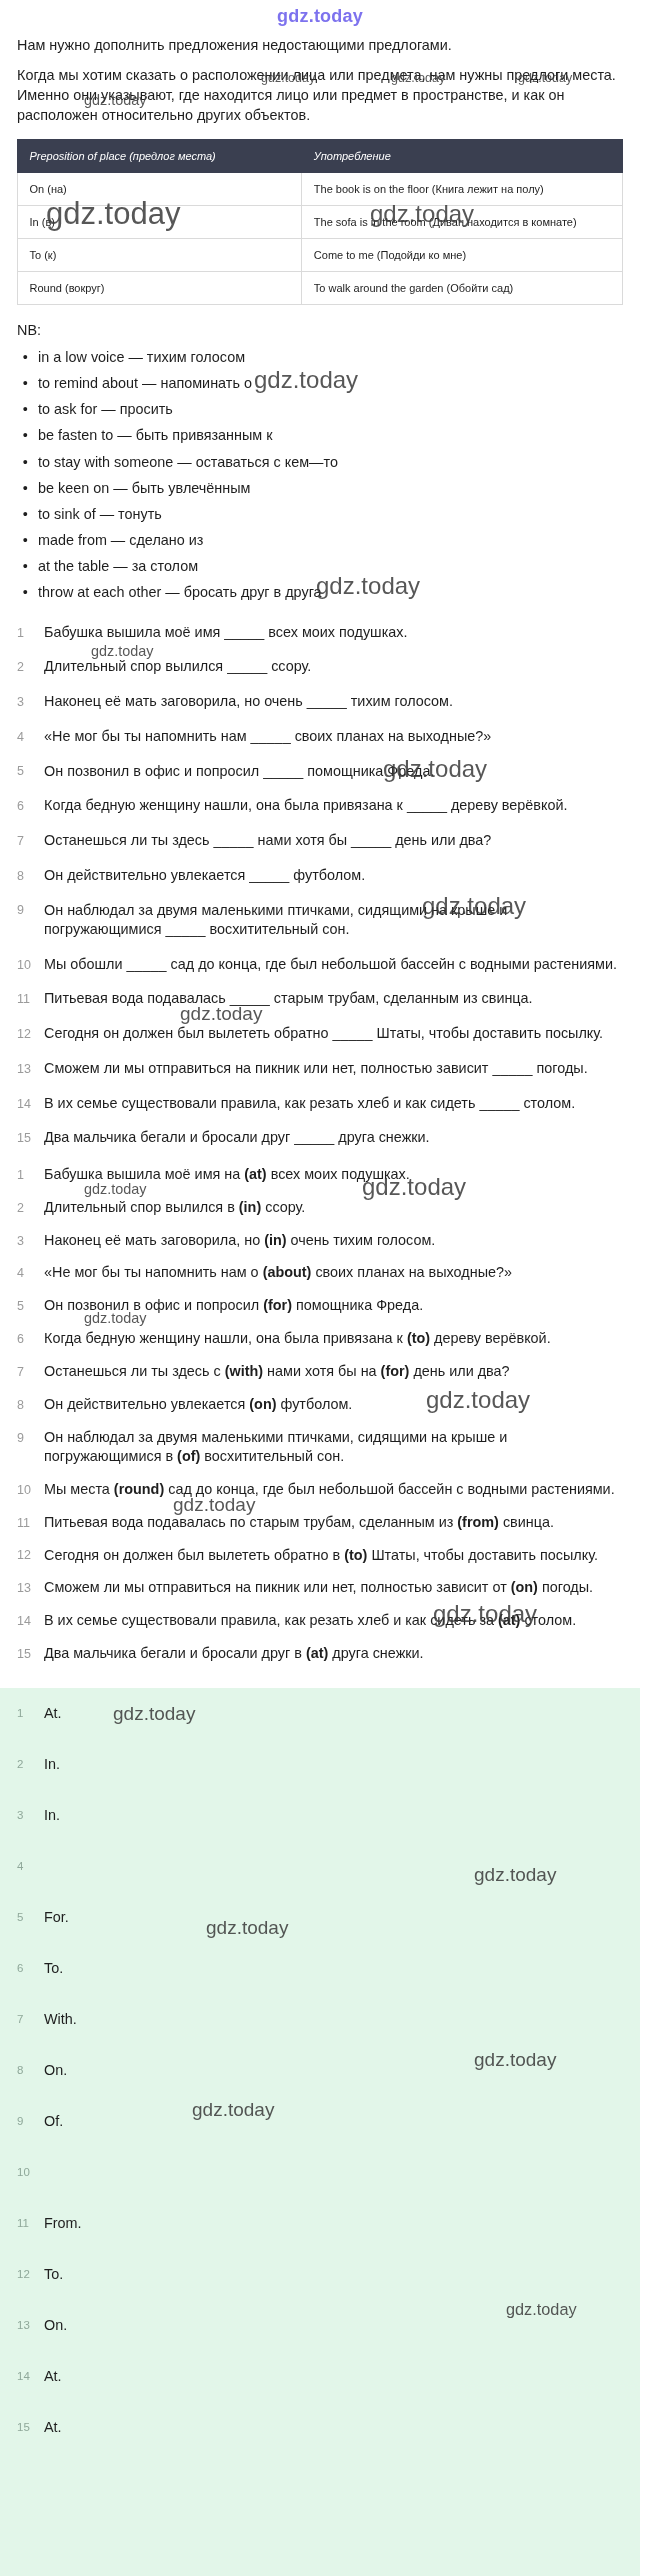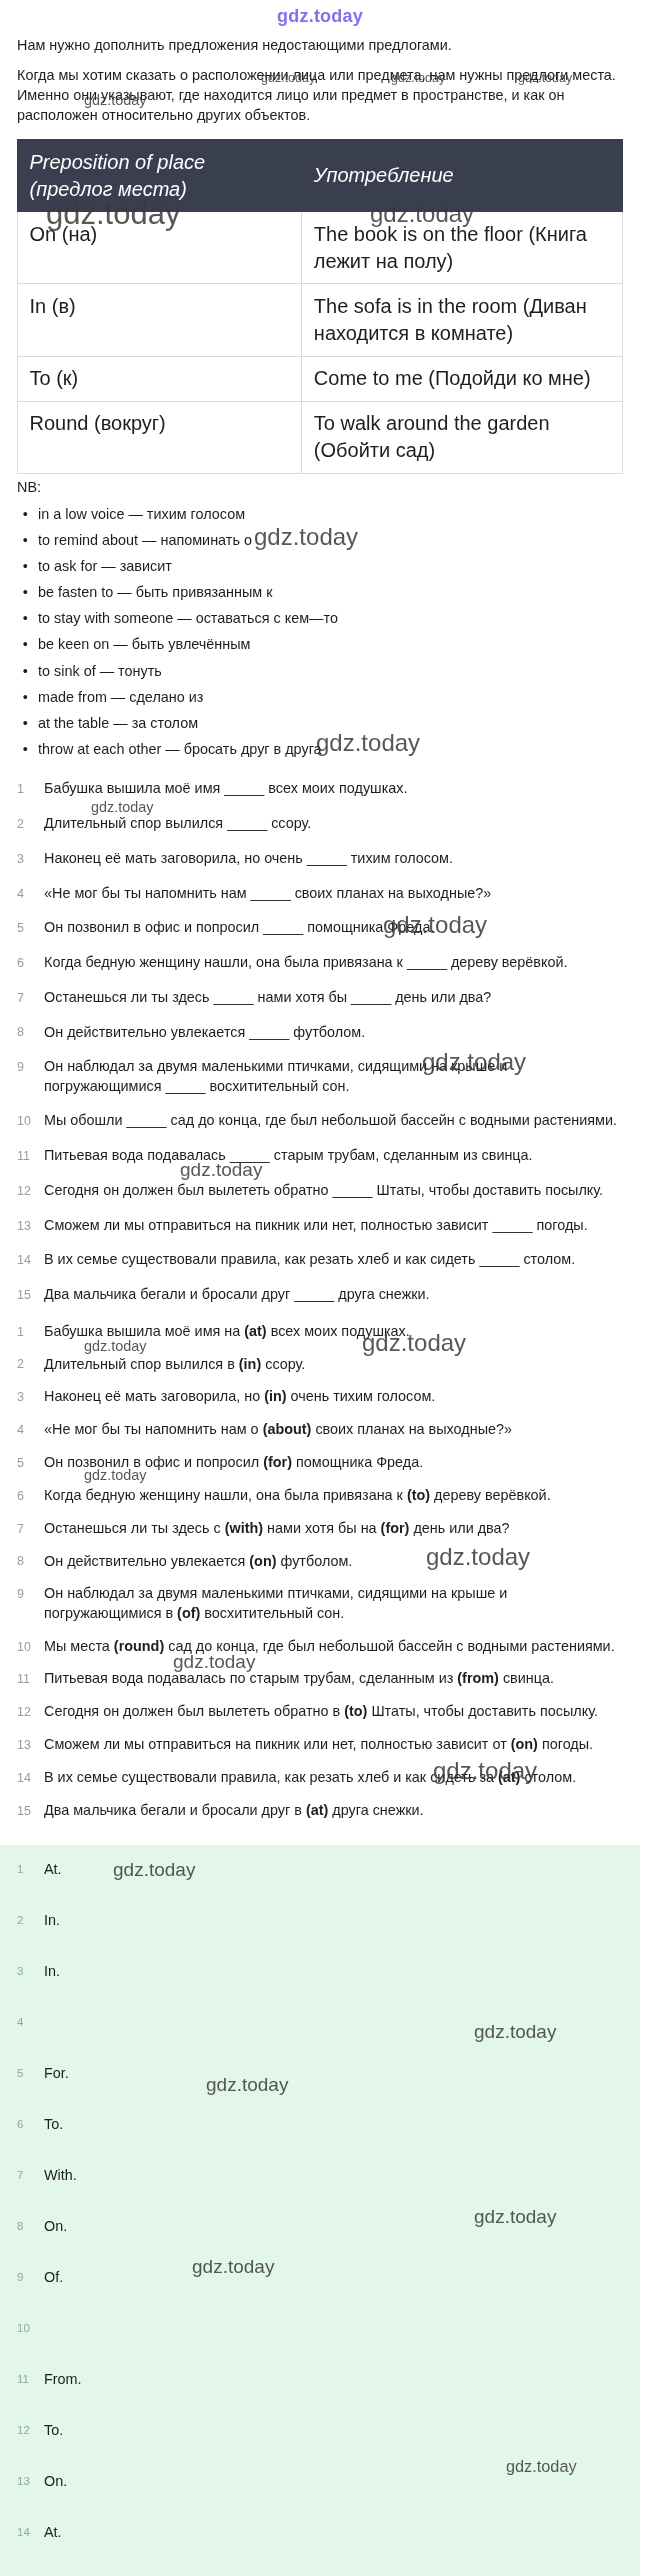--- a/index.html
+++ b/index.html
@@ -6,25 +6,25 @@
   html,body{width:652px}
   body{background:#fff;font-family:"Liberation Sans","DejaVu Sans",sans-serif;color:#1e1e1e}
   .page{width:640px;height:2576px;display:flex;flex-direction:column;overflow:hidden;background:#fff;position:relative}
   .sec{position:relative;padding:0 17px;flex:none}
   .head{padding-top:5.8px}
   .logo{display:block;text-align:center;font-size:18px;font-weight:700;color:#7d72ee;letter-spacing:0.2px;cursor:pointer}
   .intro{margin-top:8.6px;font-size:14.4px;line-height:1.4}
   .heading{margin-top:11.5px;font-size:15px;font-weight:700}
   .desc{margin-top:9.6px;font-size:14.4px;line-height:1.4}
   .table-wrap{margin-top:13.4px}
-  table{width:100%;border-collapse:collapse;font-size:20px}
+  table{width:100%;border-collapse:collapse;font-size:11px}
   th{background:#3a3f50;color:#fff;font-style:italic;font-weight:400;text-align:left;padding:8.6px 11.5px;border:1px solid #3a3f50;line-height:1.35}
   td{border:1px solid #dadada;padding:8.6px 11.5px;line-height:1.35;vertical-align:top}
   th:first-child,td:first-child{width:47%}
-  .nb{margin-top:3px;font-size:14.4px}
+  .nb{margin-top:15px;font-size:14.4px}
   .nb-label{line-height:1.4}
   .nb-list{margin-top:7.7px}
   .li-row{display:flex;align-items:flex-start;font-size:14.4px;line-height:1.35}
   .nb-list .li-row{margin:0 0 6.7px 5.8px}
   .li-marker{flex:none;width:15.3px;color:#1e1e1e}
   .li-num{flex:none;width:27px;color:#9b9b9b;font-size:12.5px;padding-top:1.9px}
   .li-text{flex:1}
   .exercise{margin-top:13.4px}
   .exercise .li-row{margin-bottom:15.3px}
   .answers{margin-top:1.9px}
@@ -92,21 +92,21 @@
         <div class="li-row">
           <span class="li-marker">•</span>
           <span class="li-text"><span>in a low voice — тихим голосом</span></span>
         </div>
         <div class="li-row">
           <span class="li-marker">•</span>
           <span class="li-text"><span>to remind about — напоминать о</span></span>
         </div>
         <div class="li-row">
           <span class="li-marker">•</span>
-          <span class="li-text"><span>to ask for — зависит</span></span>
+          <span class="li-text"><span>to ask for — просить</span></span>
         </div>
         <div class="li-row">
           <span class="li-marker">•</span>
           <span class="li-text"><span>be fasten to — быть привязанным к</span></span>
         </div>
         <div class="li-row">
           <span class="li-marker">•</span>
           <span class="li-text"><span>to stay with someone — оставаться с кем—то</span></span>
         </div>
         <div class="li-row">

